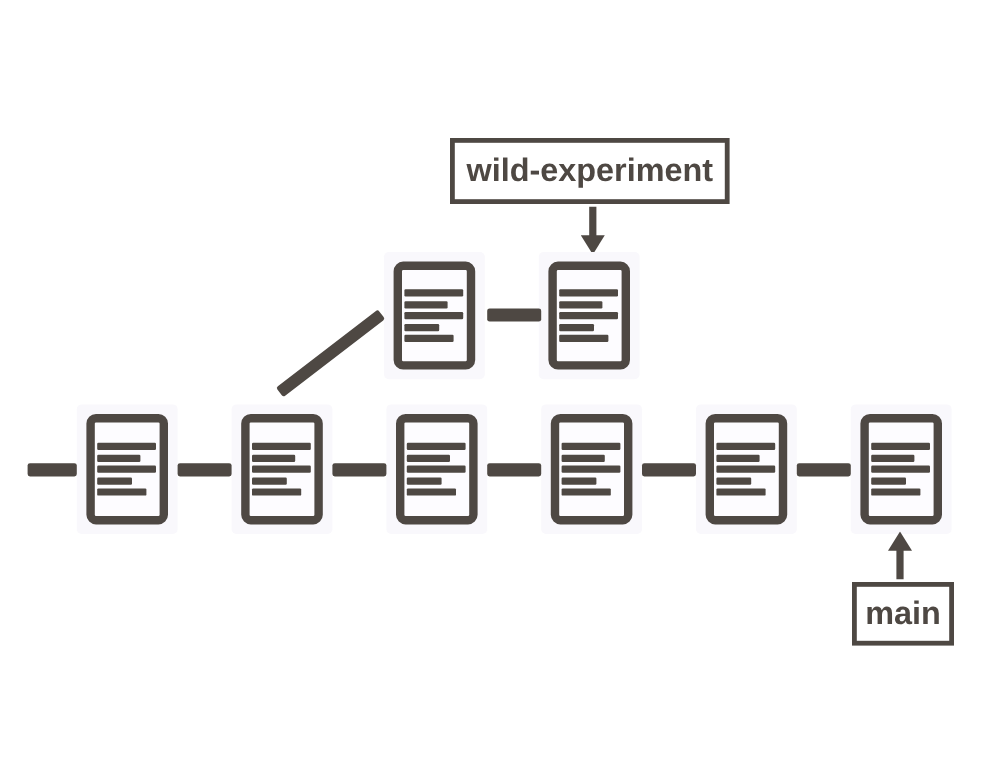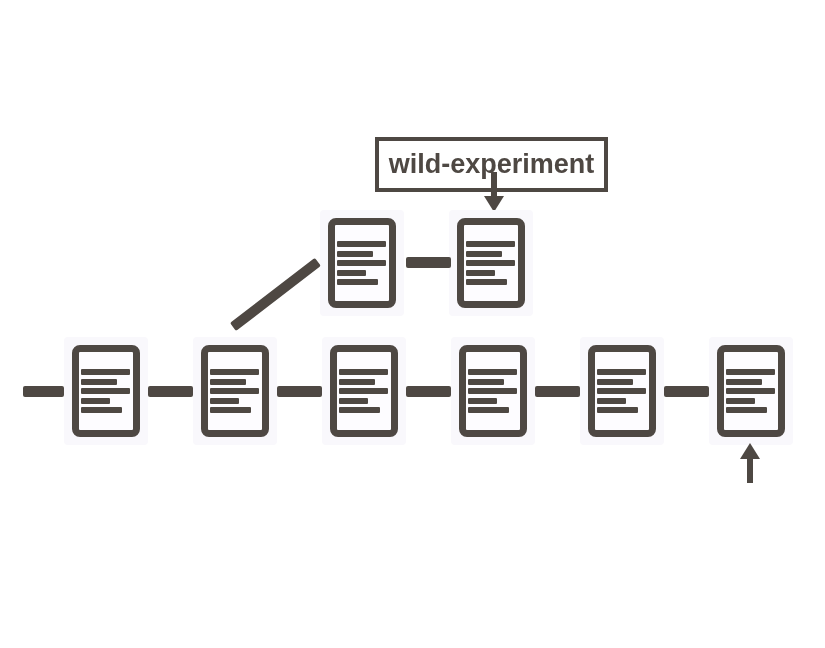--- a/index.html
+++ b/index.html
@@ -77,21 +77,21 @@
   }
   .arrow{position:absolute;}
   .arrow line{stroke:var(--stroke);stroke-width:6;}
   .arrow polygon{fill:var(--stroke);}
 </style>
 </head>
 <body>
 
 <div class="stage">
 
-  <div class="label-box" style="left:375px;top:115px;width:233px;height:55px;margin-top:22px;">wild-experiment</div>
+  <div class="label-box" style="left:375px;top:115px;width:233px;height:55px;">wild-experiment</div>
 
   <svg class="arrow" style="left:481px;top:172px;" width="26" height="40" viewBox="0 0 26 40">
     <line x1="13" y1="0" x2="13" y2="26"></line>
     <polygon points="3,24 23,24 13,40"></polygon>
   </svg>
 
   <div class="commit" style="left:320px;top:210px;">
     <div class="doc h90">
       <i class="w1"></i>
       <i class="w2"></i>
@@ -174,14 +174,15 @@
   <div class="edge" style="left:277px;top:386px;width:45px;"></div>
   <div class="edge" style="left:406px;top:386px;width:45px;"></div>
   <div class="edge" style="left:535px;top:386px;width:45px;"></div>
   <div class="edge" style="left:664px;top:386px;width:45px;"></div>
 
   <svg class="arrow" style="left:737px;top:443px;" width="26" height="40" viewBox="0 0 26 40">
     <polygon points="13,0 3,16 23,16"></polygon>
     <line x1="13" y1="14" x2="13" y2="40"></line>
   </svg>
 
+  <div class="label-box" style="left:710px;top:485px;width:85px;height:53px;">main</div>
 
 </div>
 
 </body></html>

